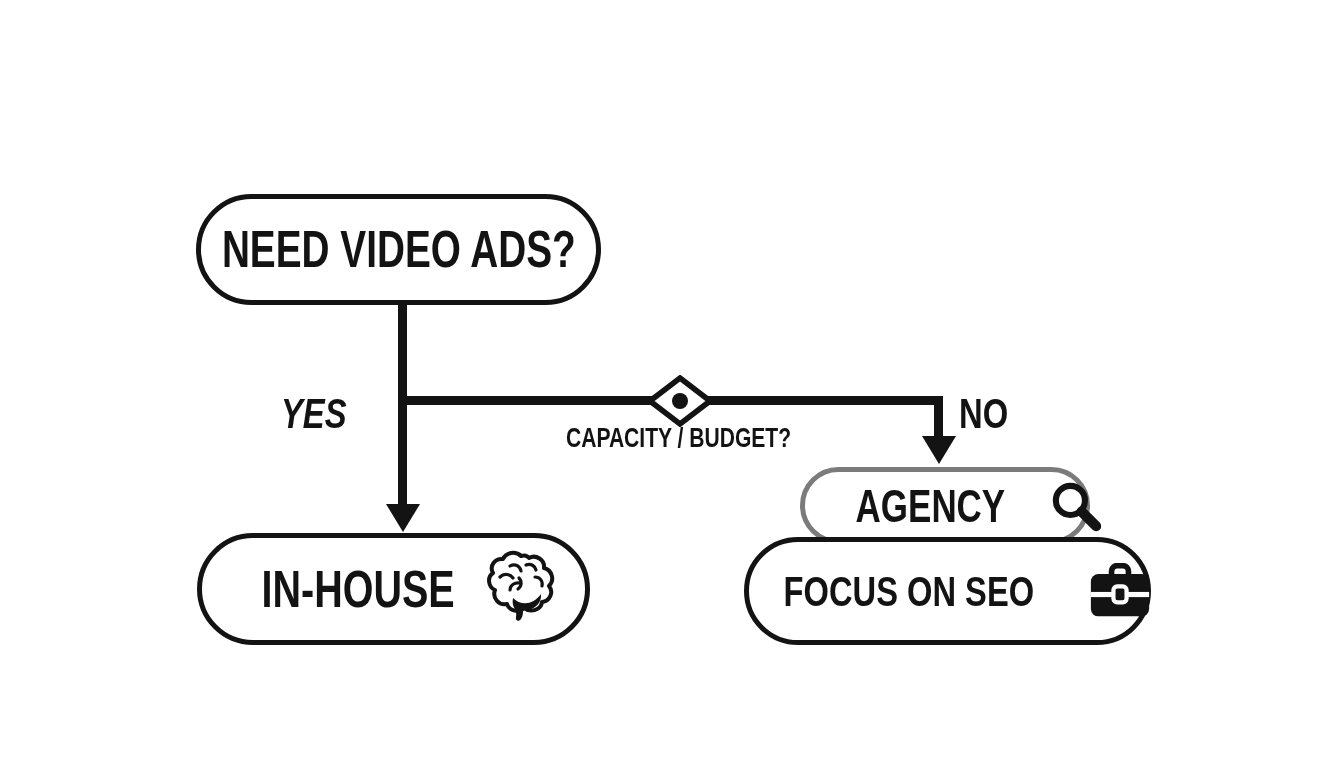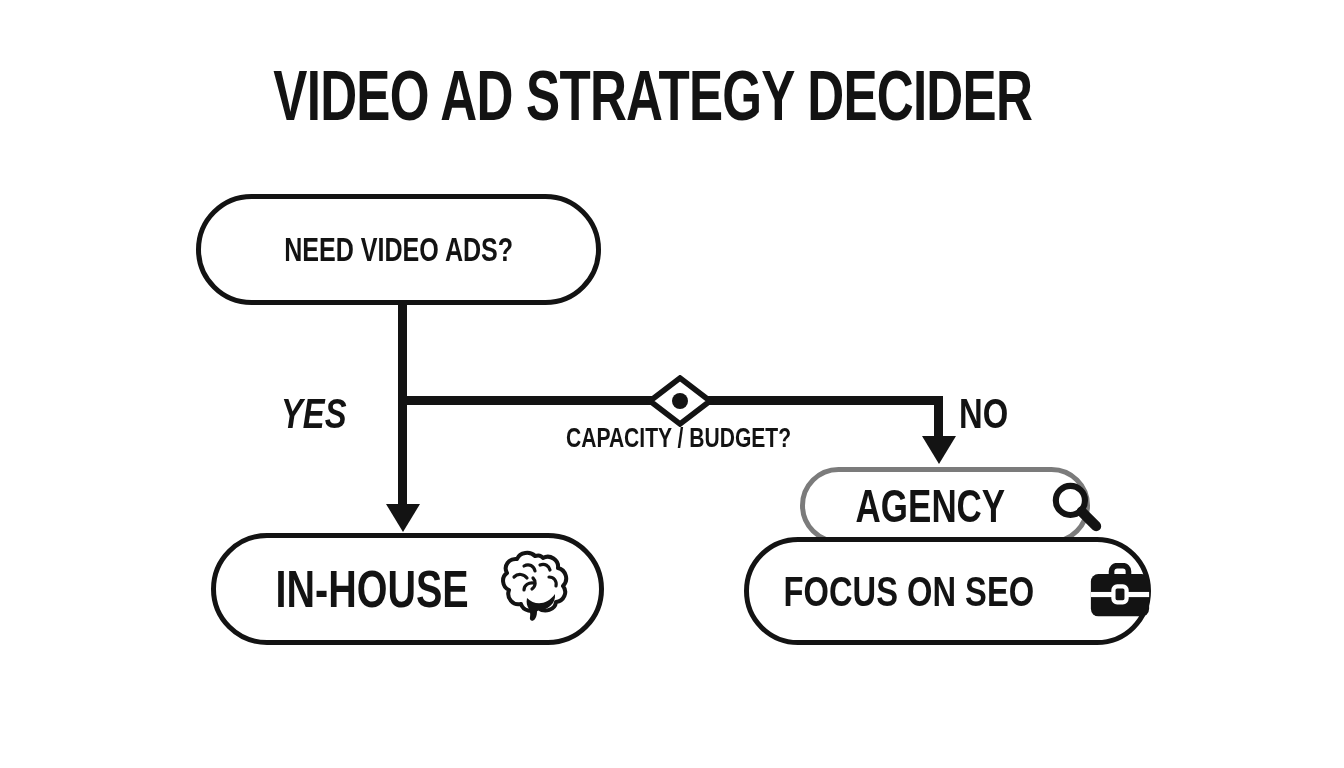--- a/index.html
+++ b/index.html
@@ -16,22 +16,22 @@
   .squeeze73 { display:inline-block; transform:scaleX(0.73); }
   .squeeze   { display:inline-block; transform:scaleX(0.76); white-space:nowrap; }
   .squeeze-l { display:inline-block; transform:scaleX(0.78); transform-origin:left center; white-space:nowrap; }
 
   
   .pill {
     position:absolute; background:#ffffff; border:5px solid #131313; border-radius:62px;
     display:flex; align-items:center; justify-content:center; font-weight:bold;
     white-space:nowrap; box-sizing:border-box;
   }
-  #need    { left:196px; top:194px; width:405px; height:111px; font-size:33px; }
-  #inhouse { left:211px; top:533px; width:393px; height:112px; font-size:52px; }
+  #need    { left:196px; top:194px; width:405px; height:111px; font-size:51px; }
+  #inhouse { left:197px; top:533px; width:393px; height:112px; font-size:52px; }
   #agency  { left:800px; top:467px; width:290px; height:77px;  font-size:46px; gap:20px;
              border-color:#7b7b7b; z-index:1; padding-left:46px; }
   #focus   { left:744px; top:537px; width:407px; height:108px; font-size:43px; gap:16px; z-index:2; }
 
   
   .cline { position:absolute; background:#131313; }
   .vline1 { left:398px; top:303px; width:9px;  height:203px; }
   .hline  { left:398px; top:396px; width:545px; height:9px;  }
   .vline2 { left:934px; top:396px; width:9px;  height:42px;  }
   .arrow  { position:absolute; width:0; height:0;
@@ -48,23 +48,20 @@
   .lbl-no   { left:959px; top:393px; font-size:42px; }
   .lbl-cond { left:566px; top:425px; font-size:27px; }
 
   .icon { display:inline-flex; line-height:0; }
 </style>
 </head>
 <body>
 
 <div id="canvas">
 
-  <div class="title">
-    <span class="squeeze73">VIDEO AD STRATEGY DECIDER</span>
-  </div>
 
   <div class="pill" id="need">
     <span class="squeeze">NEED VIDEO ADS?</span>
   </div>
 
   <div class="cline vline1"></div>
   <div class="cline hline"></div>
   <div class="cline vline2"></div>
   <div class="arrow arrow1"></div>
   <div class="arrow arrow2"></div>

